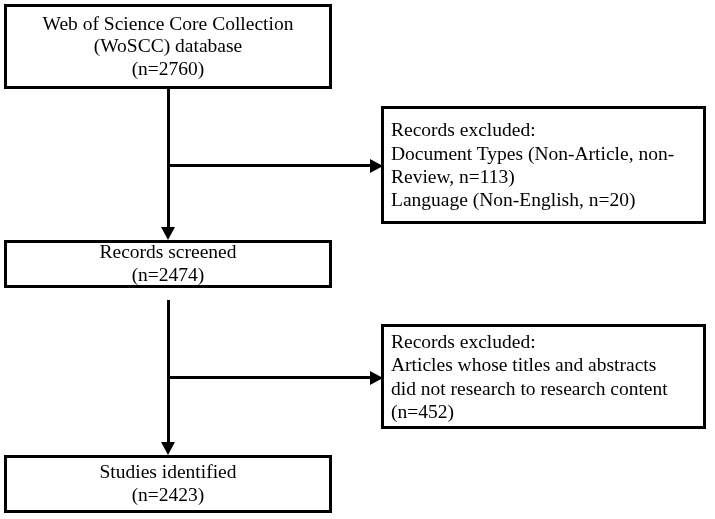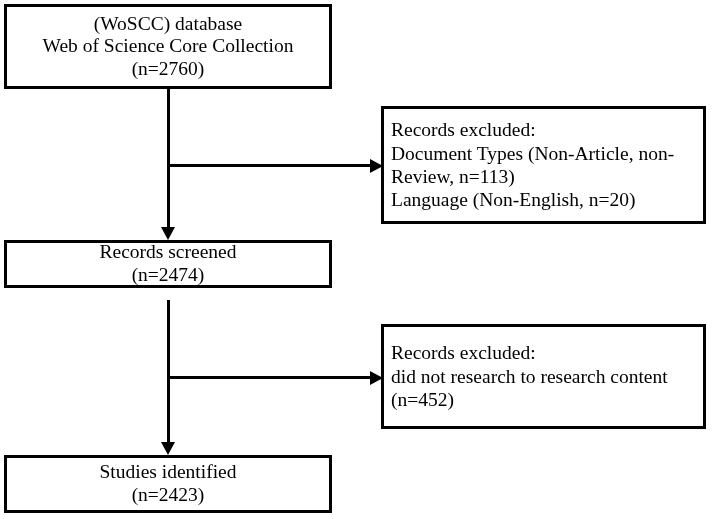--- a/index.html
+++ b/index.html
@@ -92,39 +92,40 @@
   <div class="edge-h" style="left:167px; top:164px; width:204px;"></div>
   <div class="arrow-right" style="left:370px; top:158.5px;"></div>
 
   <div class="edge-v" style="left:167px; top:300px; height:143px;"></div>
   <div class="arrow-down" style="left:161px; top:442px;"></div>
 
   <div class="edge-h" style="left:167px; top:376px; width:204px;"></div>
   <div class="arrow-right" style="left:370px; top:370.5px;"></div>
 
   <div class="node center" style="left:4px; top:4px; width:328px; height:85px;">
+    <span class="line">Web of Science Core Collection</span>
     <span class="line">(WoSCC) database</span>
-    <span class="line">Web of Science Core Collection</span>
     <span class="line">(n=2760)</span>
   </div>
 
   <div class="node left" style="left:381px; top:106px; width:325px; height:118px;">
     <span class="line">Records excluded:</span>
     <span class="line">Document Types (Non-Article, non-</span>
     <span class="line">Review, n=113)</span>
     <span class="line">Language (Non-English, n=20)</span>
   </div>
 
   <div class="node center" style="left:4px; top:240px; width:328px; height:48px;">
     <span class="line">Records screened</span>
     <span class="line">(n=2474)</span>
   </div>
 
   <div class="node left" style="left:381px; top:324px; width:325px; height:105px;">
     <span class="line">Records excluded:</span>
+    <span class="line">Articles whose titles and abstracts</span>
     <span class="line">did not research to research content</span>
     <span class="line">(n=452)</span>
   </div>
 
   <div class="node center" style="left:4px; top:455px; width:328px; height:58px;">
     <span class="line">Studies identified</span>
     <span class="line">(n=2423)</span>
   </div>
 
 </div>

